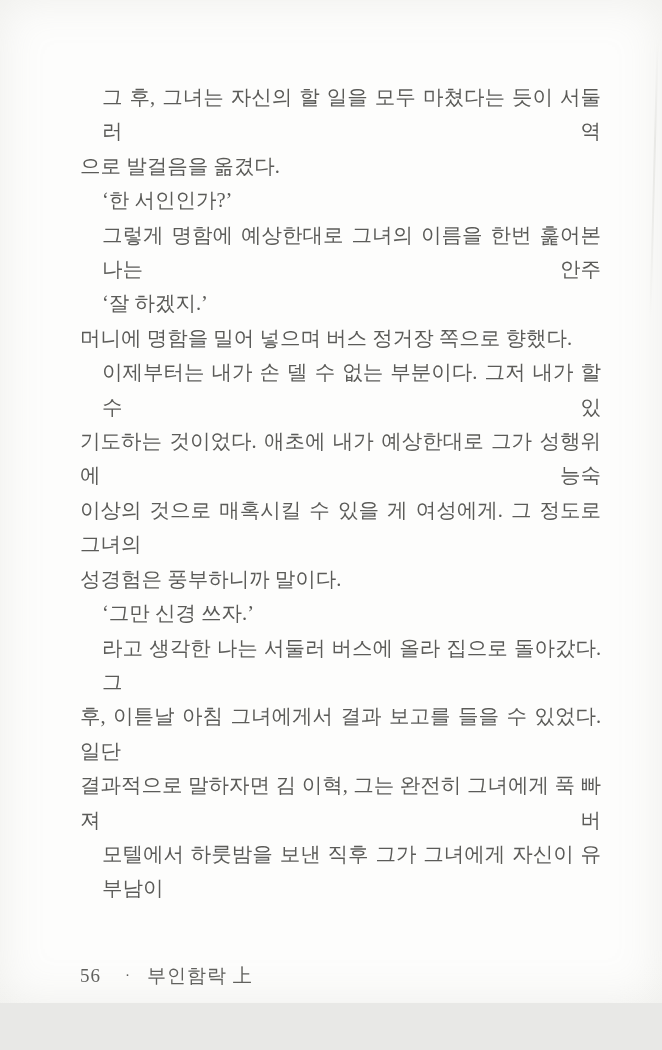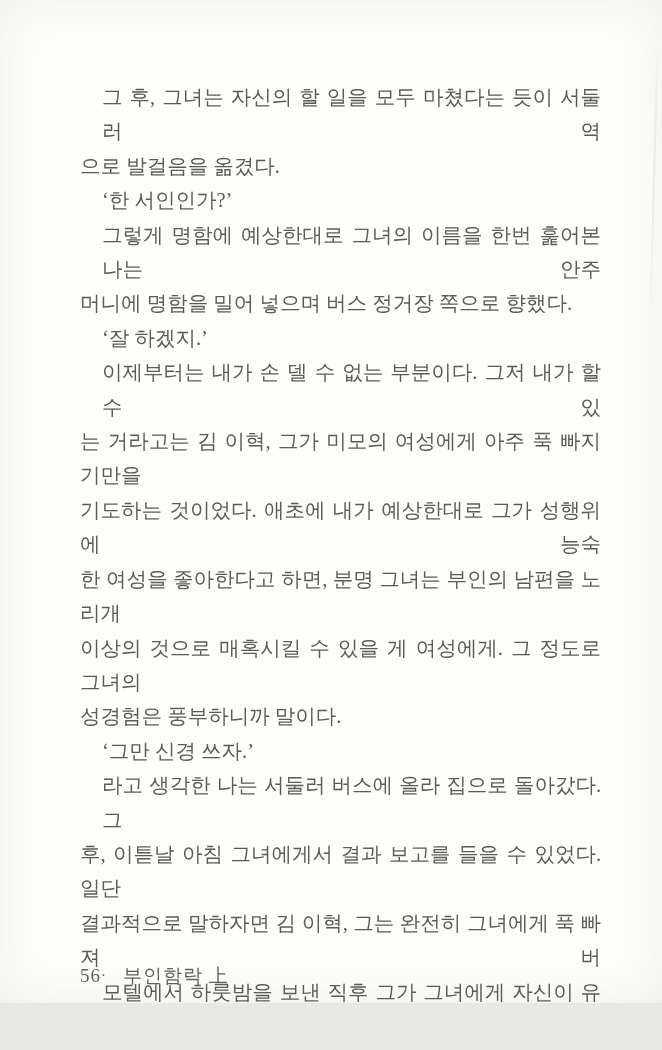--- a/index.html
+++ b/index.html
@@ -43,21 +43,21 @@
   .footer {
     position: absolute;
     left: 80px;
     top: 962px;
     font-size: 19px;
     line-height: 26px;
     color: #61615e;
     letter-spacing: 1px;
   }
   .footer .page-number {
-    margin-right: 0;
+    margin-right: 24px;
   }
   .footer .dot {
     margin-right: 16px;
     font-size: 15px;
     vertical-align: 2px;
   }
   .edge-line {
     position: absolute;
     right: 7px;
     top: 40px;
@@ -75,26 +75,24 @@
 </head>
 <body>
 
 <div class="page">
 
   <div class="text-block">
       <div class="line indent justify">그 후, 그녀는 자신의 할 일을 모두 마쳤다는 듯이 서둘러 역</div>
       <div class="line">으로 발걸음을 옮겼다.</div>
       <div class="line indent">‘한 서인인가?’</div>
       <div class="line indent justify">그렇게 명함에 예상한대로 그녀의 이름을 한번 훑어본 나는 안주</div>
+      <div class="line indent">‘잘 하겠지.’</div>
       <div class="line">머니에 명함을 밀어 넣으며 버스 정거장 쪽으로 향했다.</div>
-      <div class="line indent">‘잘 하겠지.’</div>
       <div class="line indent justify">이제부터는 내가 손 델 수 없는 부분이다. 그저 내가 할 수 있</div>
-      <div class="line justify">는 거라고는 김 이혁, 그가 미모의 여성에게 아주 푹 빠지기만을</div>
       <div class="line justify">기도하는 것이었다. 애초에 내가 예상한대로 그가 성행위에 능숙</div>
-      <div class="line justify">한 여성을 좋아한다고 하면, 분명 그녀는 부인의 남편을 노리개</div>
       <div class="line justify">이상의 것으로 매혹시킬 수 있을 게 여성에게. 그 정도로 그녀의</div>
       <div class="line">성경험은 풍부하니까 말이다.</div>
       <div class="line indent">‘그만 신경 쓰자.’</div>
       <div class="line indent justify">라고 생각한 나는 서둘러 버스에 올라 집으로 돌아갔다. 그</div>
       <div class="line justify">후, 이튿날 아침 그녀에게서 결과 보고를 들을 수 있었다. 일단</div>
       <div class="line justify">결과적으로 말하자면 김 이혁, 그는 완전히 그녀에게 푹 빠져 버</div>
       <div class="line indent justify">모텔에서 하룻밤을 보낸 직후 그가 그녀에게 자신이 유부남이</div>
     </div>
 
   <div class="footer">

